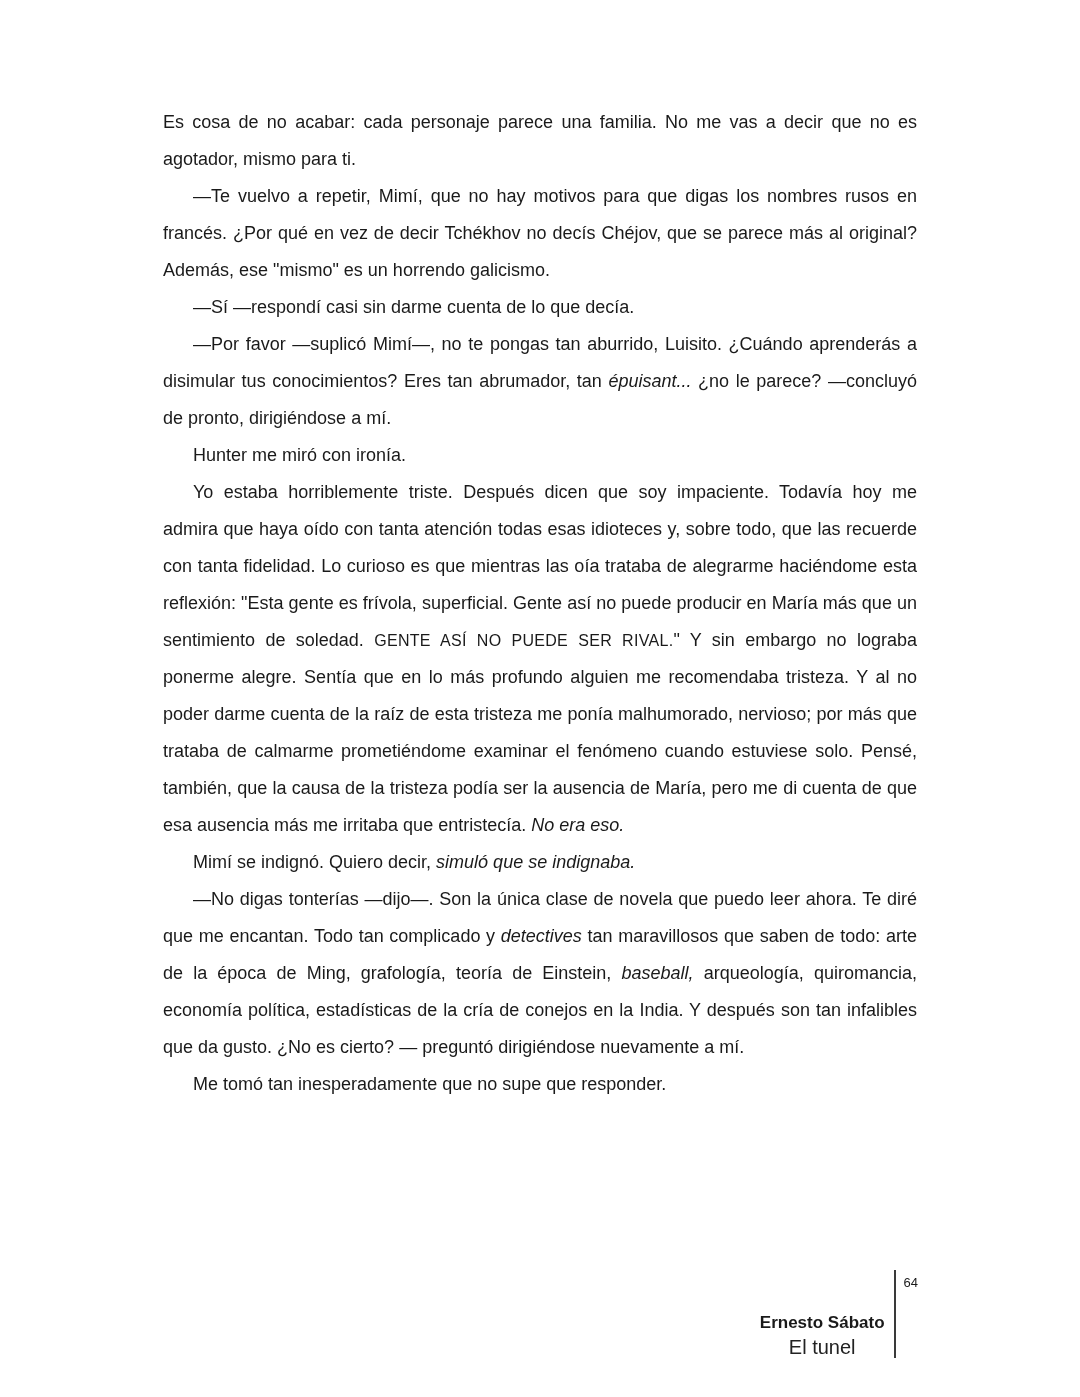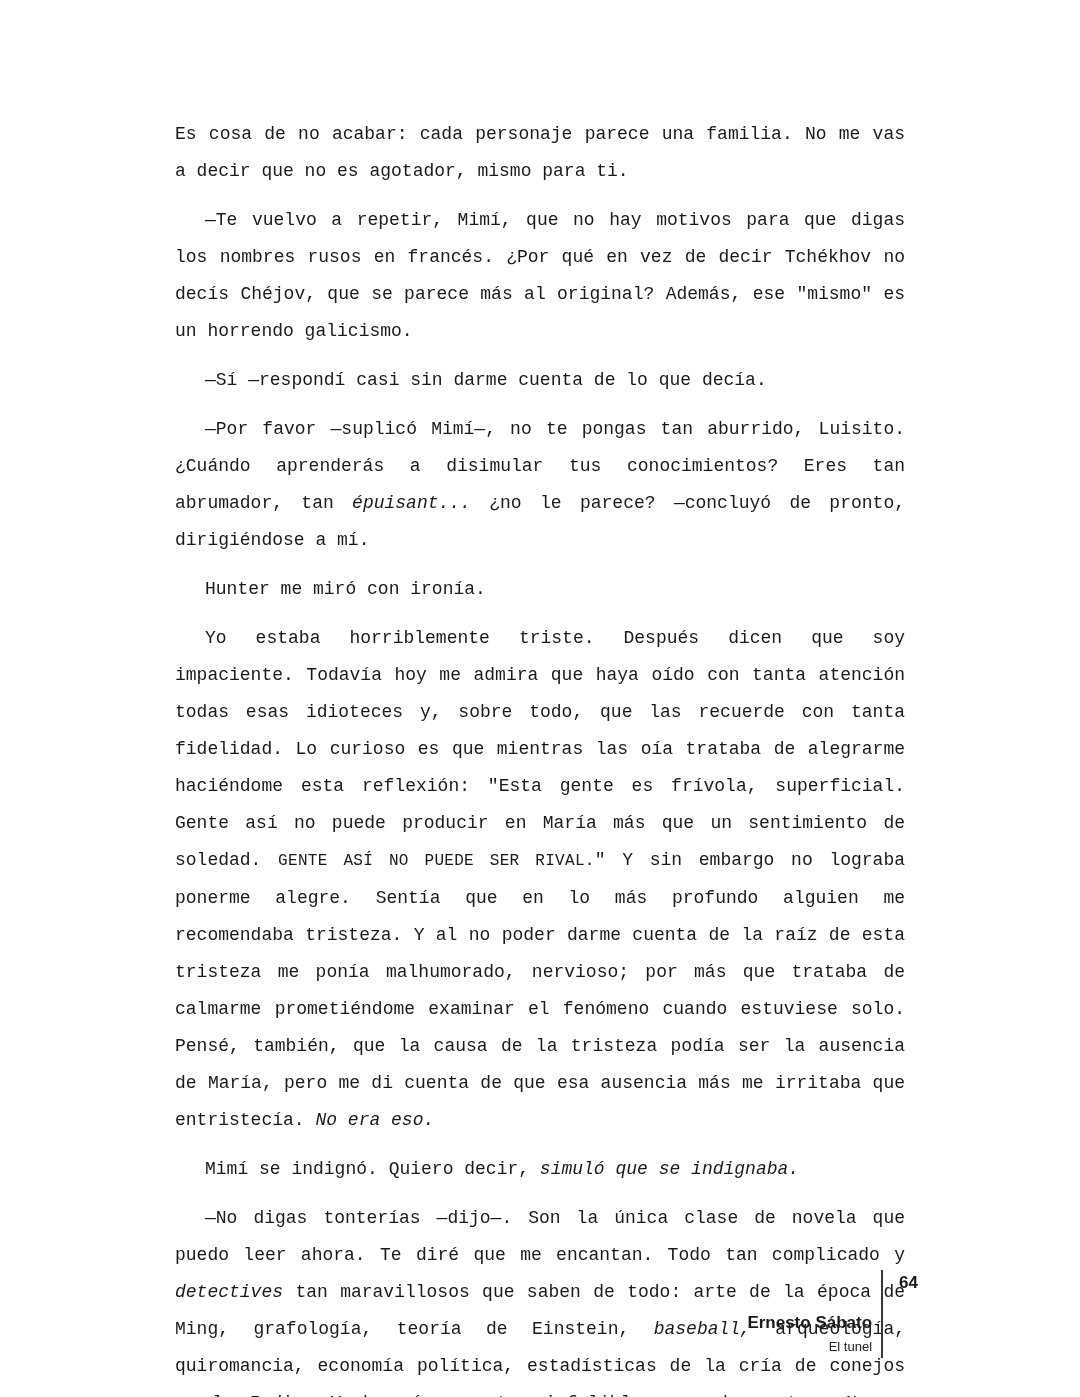--- a/index.html
+++ b/index.html
@@ -13,42 +13,41 @@
     overflow: hidden;
   }
   .page { position: absolute; inset: 0; background: #ffffff; }
   .page-text {
     position: absolute;
     left: 163px;
     right: 163px;
     top: 104px;
   }
   p.para {
-    margin: 12px;
+    margin: 0;
     font-size: 18px;
     line-height: 37px;
     text-align: justify;
-    font-family: Liberation Mono, monospace;
   }
   p.para.indent { text-indent: 30px; }
   .seg-normal { font-style: normal; }
   .seg-italic { font-style: italic; }
   .seg-smallcaps { font-size: 16px; letter-spacing: 0.3px; }
   .footer {
     position: absolute;
     top: 1270px;
     right: 162px;
     display: flex;
     align-items: stretch;
   }
   .footer-left { text-align: right; margin-top: 40px; }
   .footer-author { font-weight: bold; font-size: 17px; line-height: 26px; }
-  .footer-book { font-size: 13px; line-height: 22px; color: #222222; }
+  .footer-book { font-size: 20px; line-height: 22px; color: #222222; text-align: center; }
   .footer-divider { width: 2px; background: #3a3a3a; margin-left: 9px; }
-  .footer-page { font-weight: bold; font-size: 17px; line-height: 26px; margin-left: 16px; }
+  .footer-page { font-weight: normal; font-size: 13px; line-height: 26px; margin-left: 8px; }
 </style>
 </head>
 <body>
 
 <div class="page">
 
   <div class="page-text">
       <p class="para"><span class="seg-normal">Es cosa de no acabar: cada personaje parece una familia. No me vas a decir que no es agotador, mismo para ti.</span></p>
       <p class="para indent"><span class="seg-normal">—Te vuelvo a repetir, Mimí, que no hay motivos para que digas los nombres rusos en francés. ¿Por qué en vez de decir Tchékhov no decís Chéjov, que se parece más al original? Además, ese "mismo" es un horrendo galicismo.</span></p>
       <p class="para indent"><span class="seg-normal">—Sí —respondí casi sin darme cuenta de lo que decía.</span></p>

